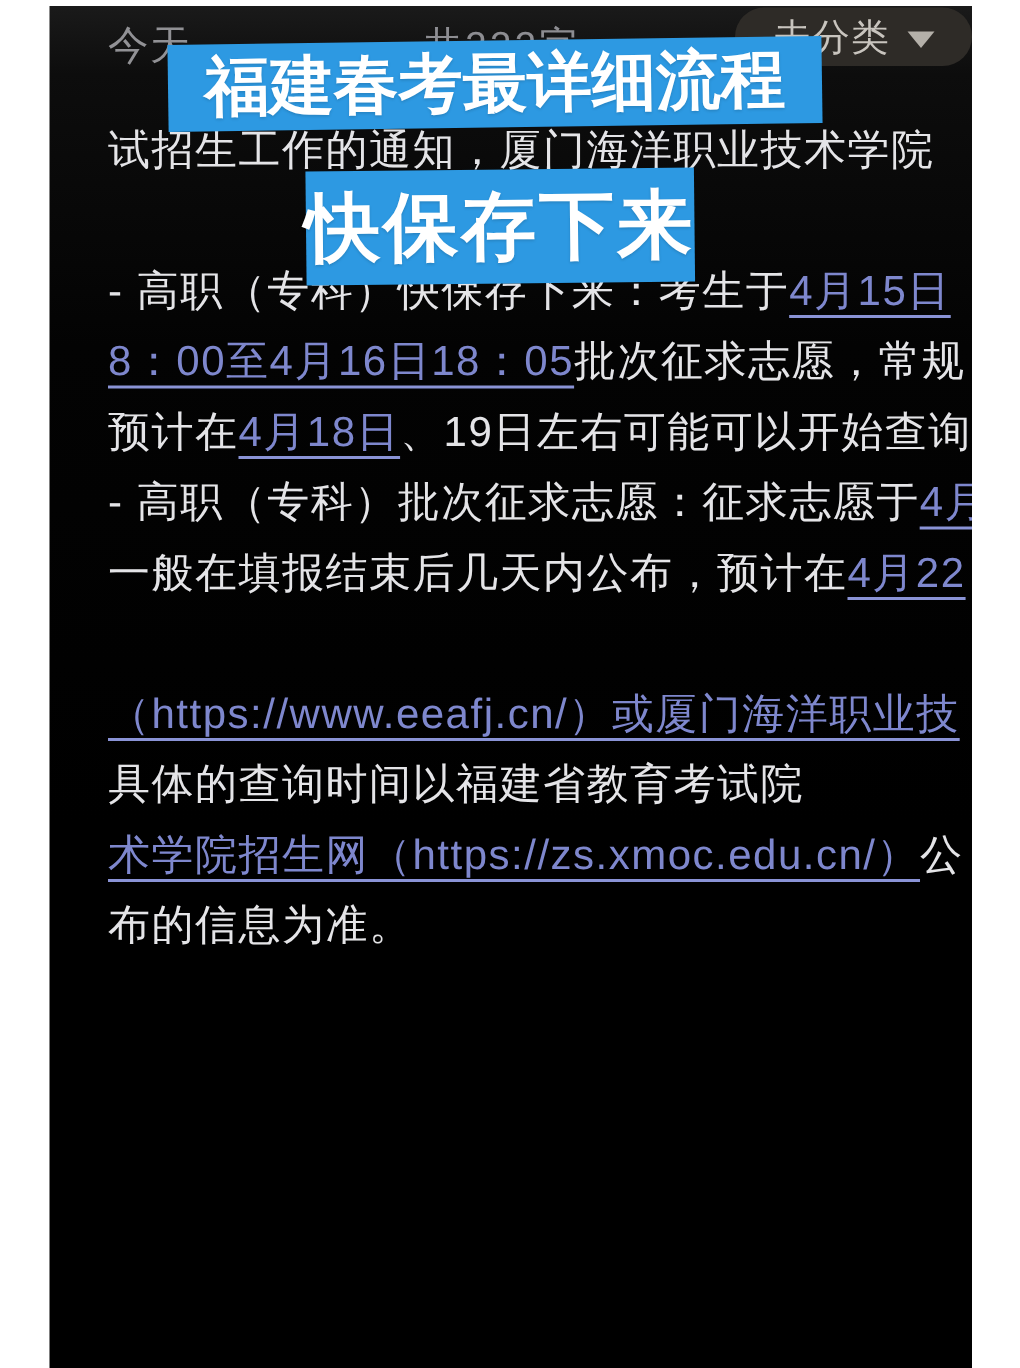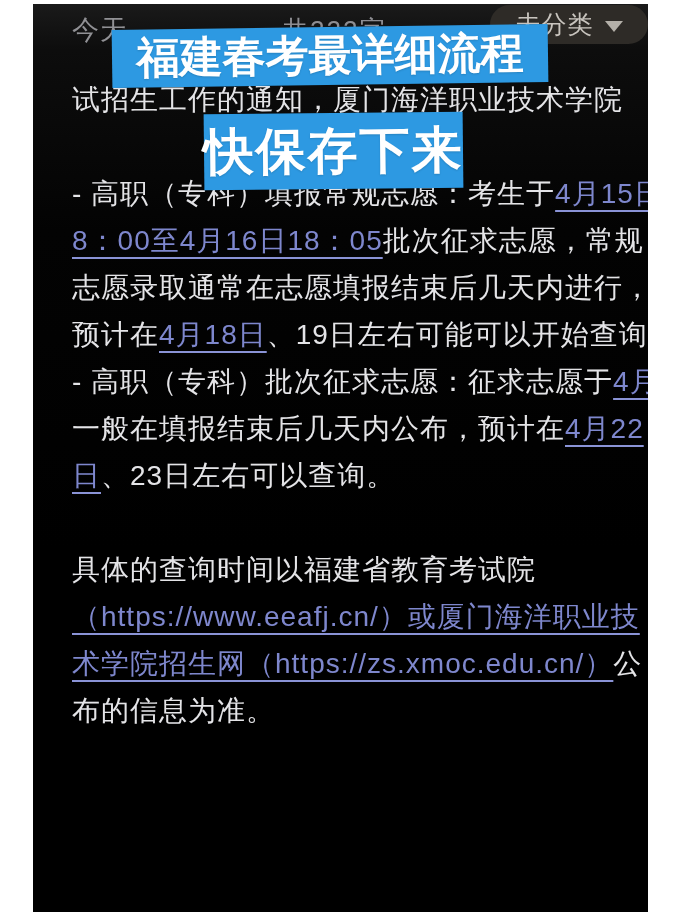--- a/index.html
+++ b/index.html
@@ -70,30 +70,28 @@
   <div class="char-count">共222字</div>
 
   <div class="category-pill">
     <span>未分类</span>
     <span class="chevron-down"></span>
   </div>
 
   <div class="doc" id="note-body">
       <div class="line"><span>试招生工作的通知，厦门海洋职业技术学院</span></div>
       <div class="line"></div>
-      <div class="line"><span>- 高职（专科）填报常规志愿：考生于</span><span class="lnk">4月15日</span></div>
+      <div class="line"><span>- 高职（专科）快保存下来：考生于</span><span class="lnk">4月15日</span></div>
       <div class="line"><span class="lnk">8：00至4月16日18：05</span><span>批次征求志愿，常规</span></div>
-      <div class="line"><span>志愿录取通常在志愿填报结束后几天内进行，</span></div>
       <div class="line"><span>预计在</span><span class="lnk">4月18日</span><span>、19日左右可能可以开始查询</span></div>
       <div class="line"><span>- 高职（专科）批次征求志愿：征求志愿于</span><span class="lnk">4月</span></div>
       <div class="line"><span>一般在填报结束后几天内公布，预计在</span><span class="lnk">4月22</span></div>
-      <div class="line"><span class="lnk">日</span><span>、23日左右可以查询。</span></div>
       <div class="line"></div>
+      <div class="line"><span class="lnk">（https://www.eeafj.cn/）或厦门海洋职业技</span></div>
       <div class="line"><span>具体的查询时间以福建省教育考试院</span></div>
-      <div class="line"><span class="lnk">（https://www.eeafj.cn/）或厦门海洋职业技</span></div>
       <div class="line"><span class="lnk">术学院招生网（https://zs.xmoc.edu.cn/）</span><span>公</span></div>
       <div class="line"><span>布的信息为准。</span></div>
     </div>
 
   <div class="banner banner-1">福建春考最详细流程</div>
 
   <div class="banner banner-2">快保存下来</div>
 
 </div>
 

